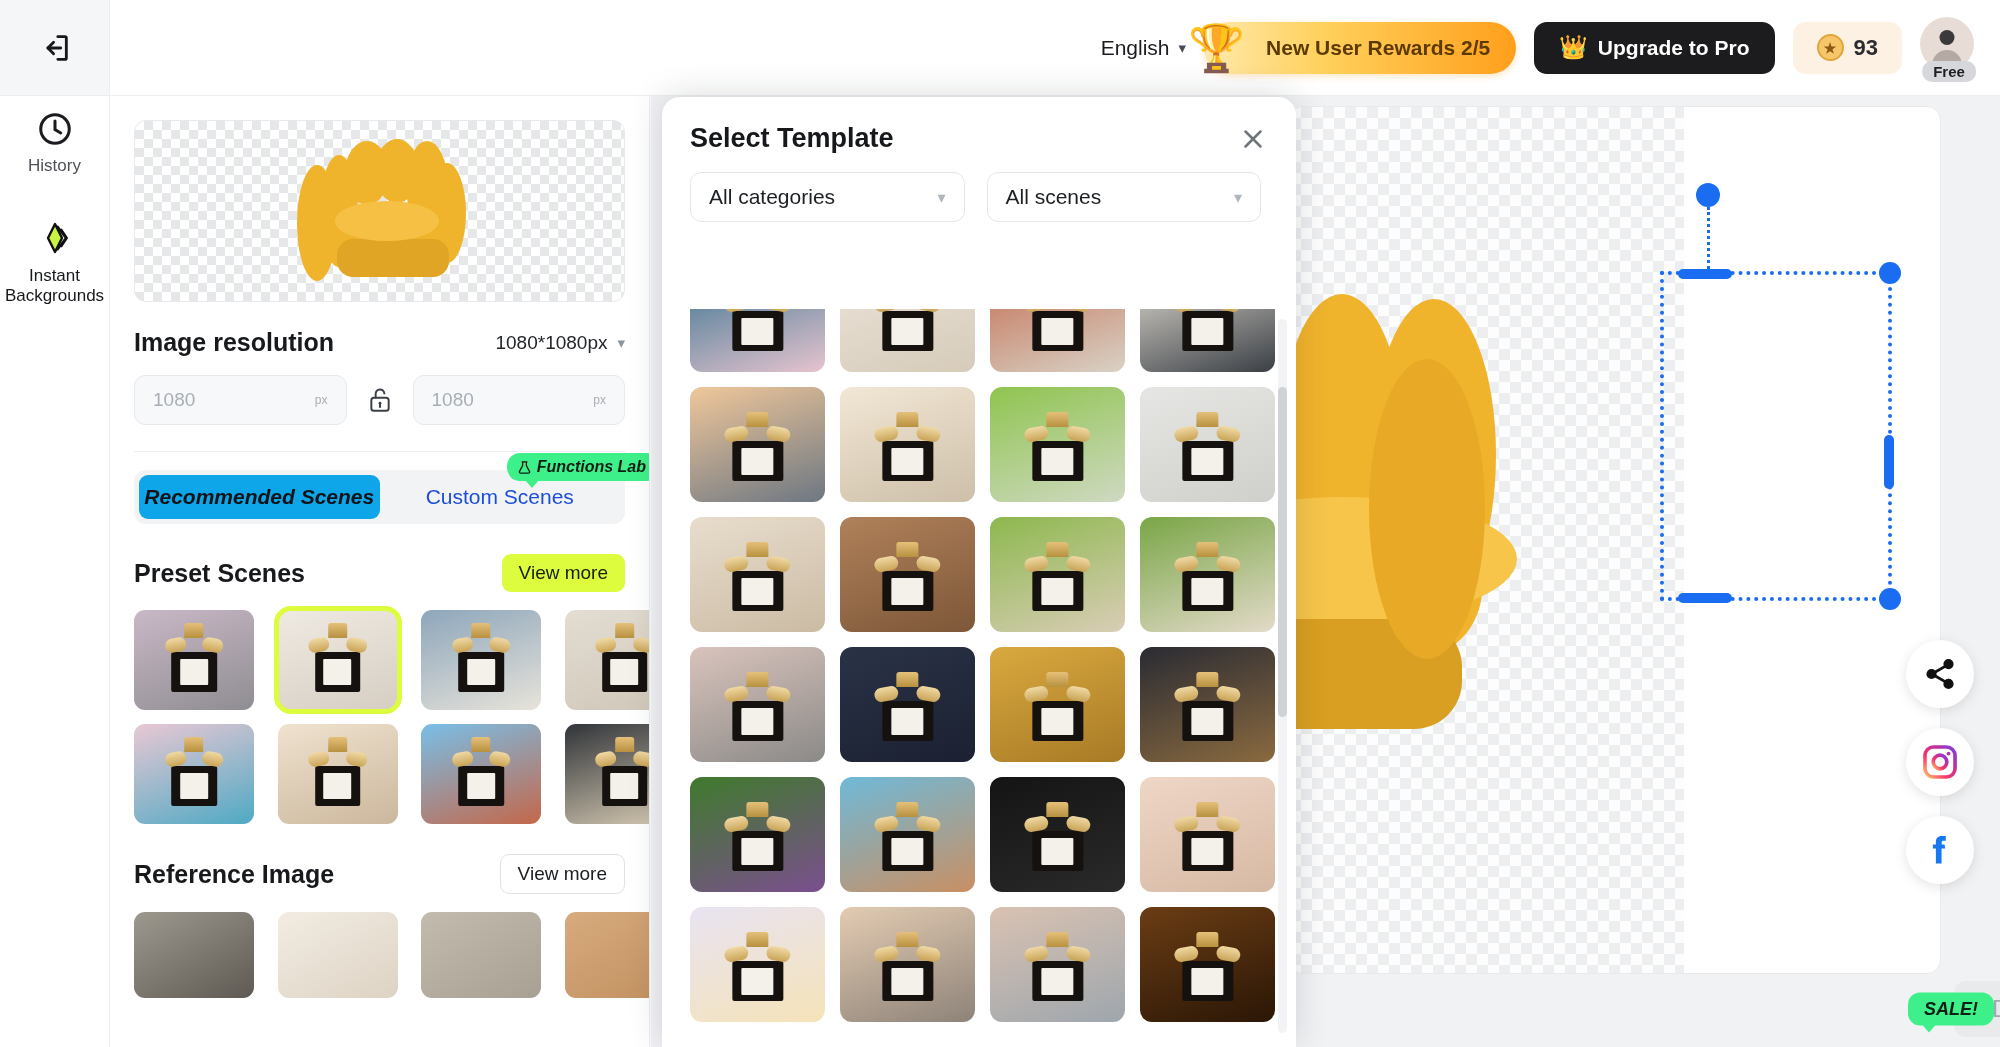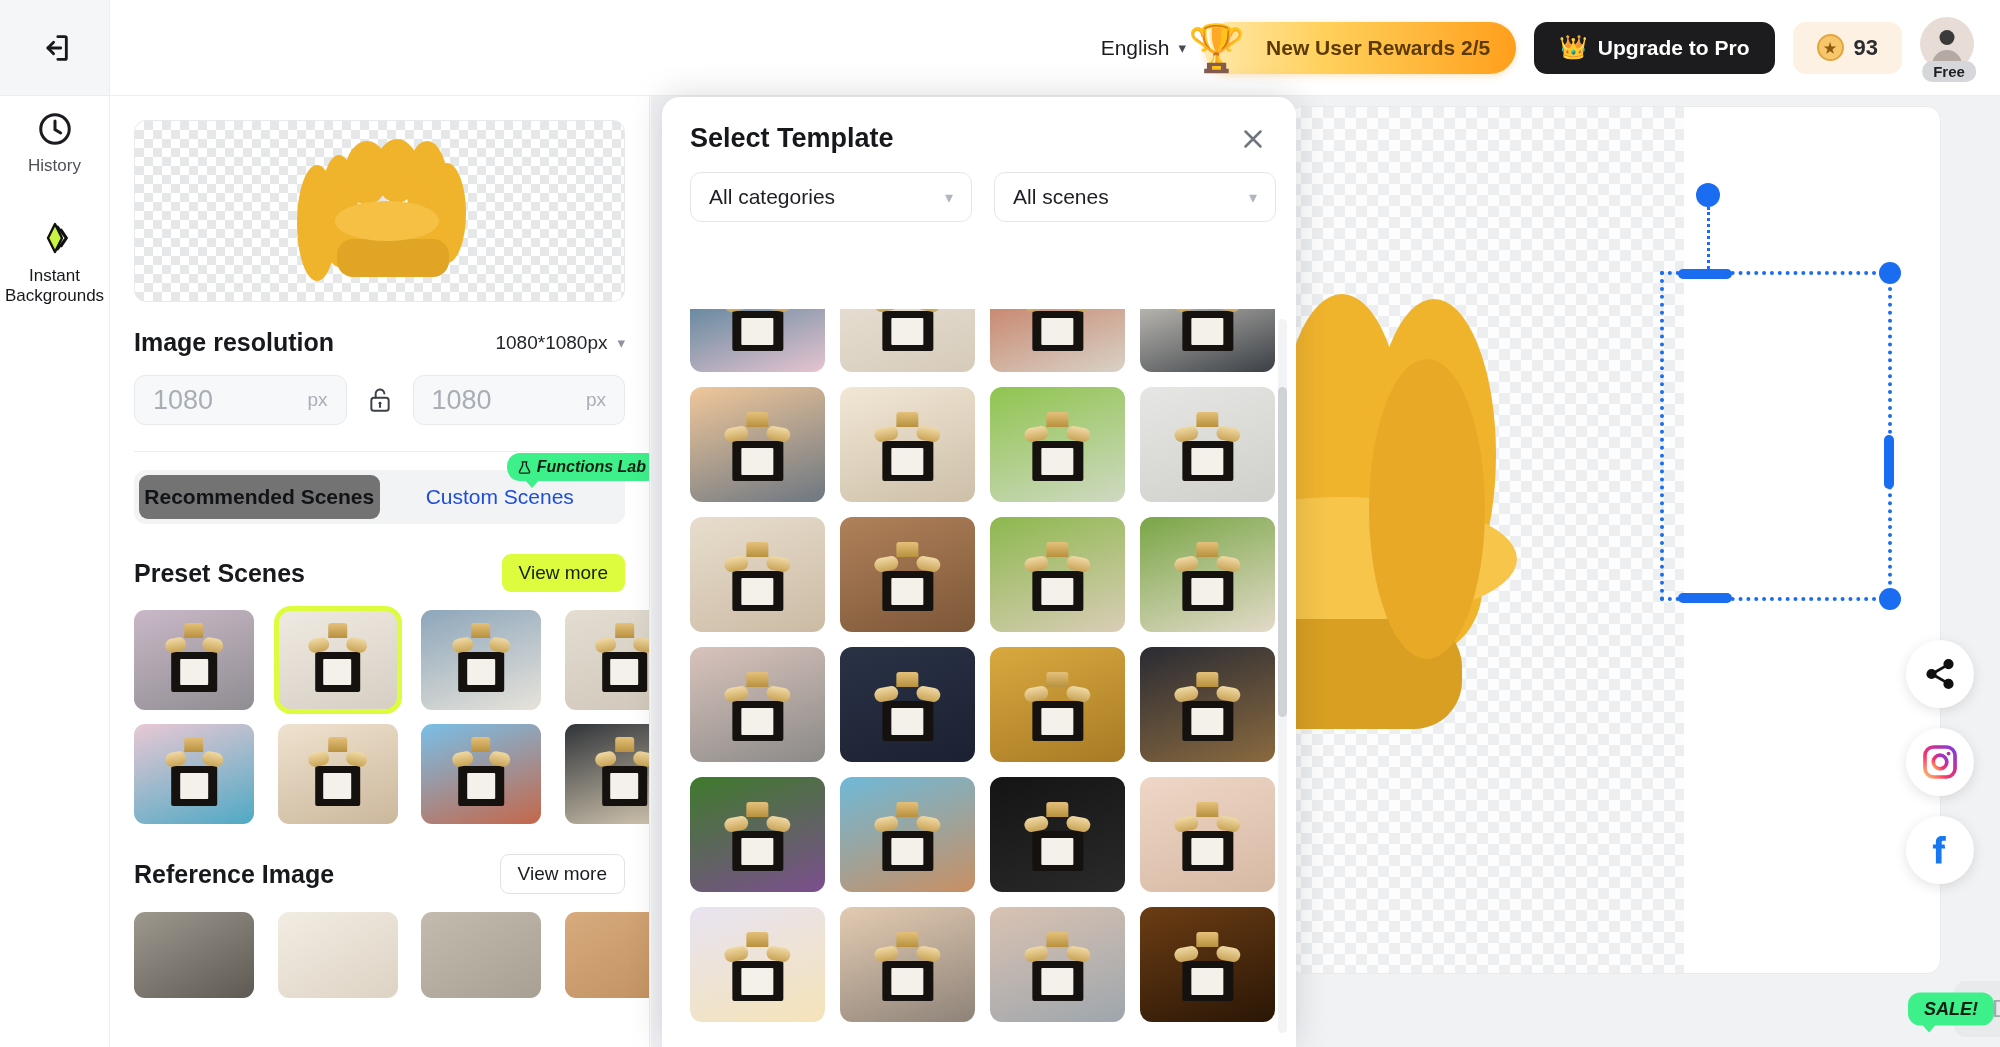--- a/index.html
+++ b/index.html
@@ -129,36 +129,36 @@
     font-size: 19px; color: #23262a; cursor: pointer;
   }
   .res-select .chev { color: #8d949c; font-size: 15px; }
 
   .dims { display: flex; align-items: center; gap: 0; margin: 18px 24px 0 24px; }
   .dim-field {
     flex: 1; height: 50px; border: 1px solid #e7e9ec; border-radius: 11px;
     background: #f7f8f9; display: flex; align-items: center;
     justify-content: space-between; padding: 0 18px;
   }
-  .dim-field .val { font-size: 27px; color: #a8aeb5; }
-  .dim-field .unit { font-size: 19px; color: #a8aeb5; }
+  .dim-field .val { font-size: 19px; color: #a8aeb5; }
+  .dim-field .unit { font-size: 12px; color: #a8aeb5; }
   .lock { width: 66px; display: flex; align-items: center; justify-content: center; cursor: pointer; }
 
   .divider { height: 1px; background: #eceef1; margin: 26px 24px 0 24px; }
 
   .tabs-wrap { position: relative; margin: 18px 24px 0 24px; }
   .tabs {
     display: flex; background: #f2f3f5; border-radius: 12px; padding: 5px;
     height: 54px;
   }
   .tab {
     flex: 1; display: flex; align-items: center; justify-content: center;
     font-size: 21px; color: #1d4ed8; border-radius: 9px; cursor: pointer;
   }
-  .tab.active { background: #737373; color: #111316; font-weight: bold; }
+  .tab.active { background: #0ea5e9; color: #111316; font-weight: bold; font-style: italic; }
   .fn-lab {
     position: absolute; right: -34px; top: -17px;
     background: #3ef08a; color: #0d1f14; font-size: 16px; font-weight: bold;
     font-style: italic; padding: 5px 13px 5px 10px; border-radius: 13px;
     display: flex; align-items: center; gap: 5px; white-space: nowrap;
   }
   .fn-lab::after {
     content:""; position:absolute; left: 18px; bottom: -7px;
     border-left: 7px solid transparent; border-right: 7px solid transparent;
     border-top: 8px solid #3ef08a;
@@ -303,21 +303,21 @@
     position: absolute; left: 651px; top: 97px; width: 634px; height: 950px;
     background: #ffffff; border-radius: 18px 18px 0 0;
     box-shadow: 0 -2px 34px rgba(22,28,40,.15); overflow: hidden;
   }
   .modal-head {
     display: flex; align-items: center; justify-content: space-between;
     padding: 26px 28px 0 28px;
   }
   .modal-title { font-size: 27px; font-weight: bold; color: #16181b; }
   .modal-close { width: 30px; height: 30px; cursor: pointer; }
-  .filters { display: flex; gap: 22px; padding: 18px 20px 0 28px; }
+  .filters { display: flex; gap: 22px; padding: 18px 35px 0 28px; }
   .select {
     flex: 1; height: 50px; border: 1px solid #e3e6e9; border-radius: 11px;
     display: flex; align-items: center; justify-content: space-between;
     padding: 0 18px; font-size: 21px; color: #1c1f23; cursor: pointer;
     background: #ffffff;
   }
   .select .chev { color: #b0b6bd; font-size: 16px; }
   .modal-scroll {
     position: absolute; left: 0; top: 212px; right: 0; bottom: 0;
     overflow: hidden; padding: 0 22px 0 28px;

